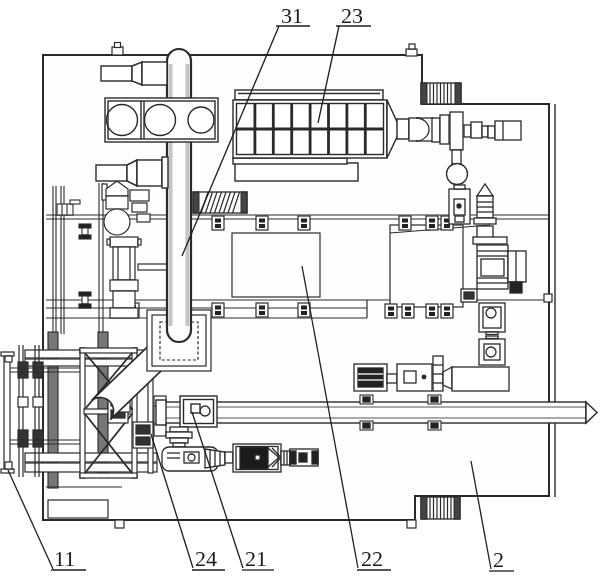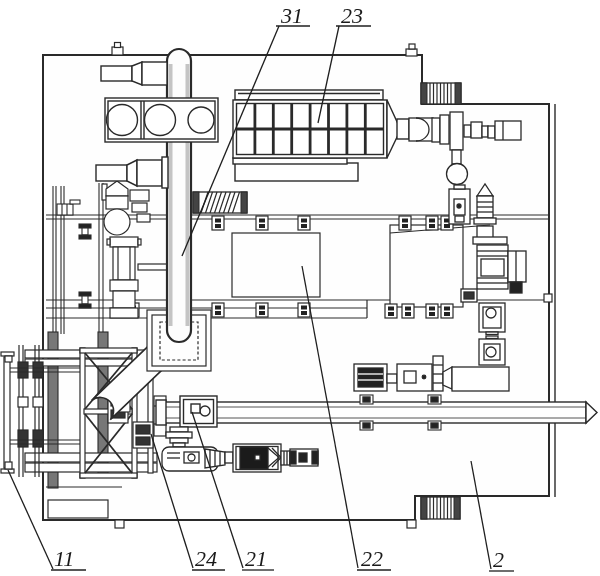--- a/index.html
+++ b/index.html
@@ -1,17 +1,17 @@
 <!DOCTYPE html>
 <html><head>
 <meta charset="utf-8">
 <style>
   html,body{margin:0;padding:0;background:#ffffff;}
   .stage{position:relative;width:600px;height:576px;background:#ffffff;overflow:hidden;
-         font-family:"Liberation Serif","DejaVu Serif",serif;font-style:italic;}
+         font-family:"Liberation Serif","DejaVu Serif",serif;}
   svg{position:absolute;left:0;top:0;}
   text.ref{font-family:"Liberation Serif","DejaVu Serif",serif;font-size:22px;fill:#1a1a1a;}
 </style>
 </head>
 <body>
 
 <div class="stage">
 <svg width="600" height="576" viewBox="0 0 600 576">
   <defs>
     <g id="clamp">

